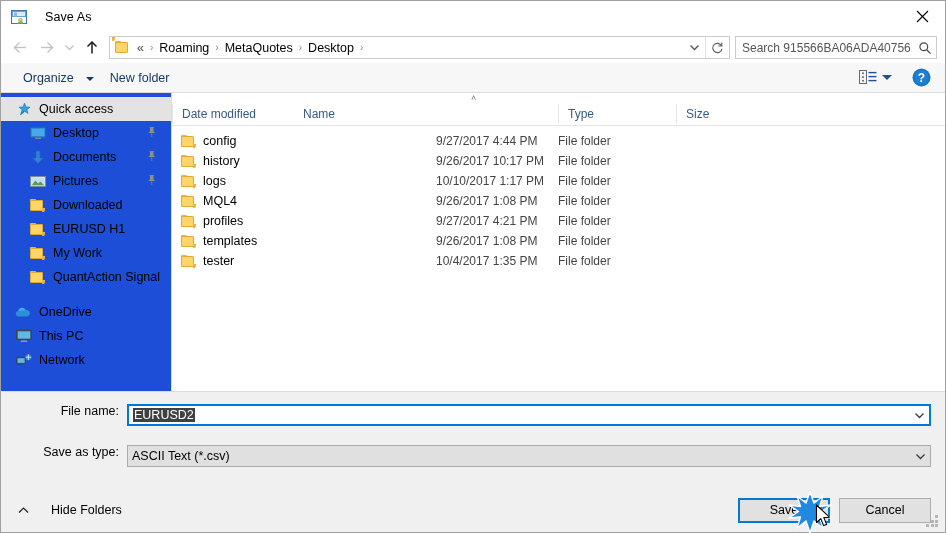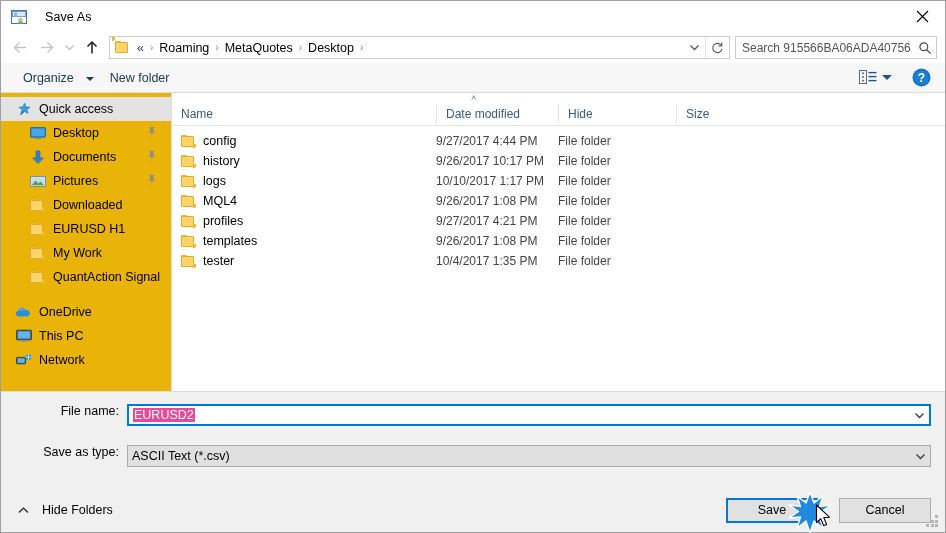--- a/index.html
+++ b/index.html
@@ -182,21 +182,21 @@
   
   .content {
     flex: 1 1 auto;
     display: flex;
     min-height: 0;
     background: #fff;
   }
   .sidebar {
     width: 171px;
     flex: 0 0 171px;
-    background: #eab308;
+    background: #1d4ed8;
     border-right: 1px solid #dcdcdc;
     padding-top: 4px;
     overflow: hidden;
   }
   .side-item {
     height: 24px;
     display: flex;
     align-items: center;
     padding-left: 14px;
     position: relative;
@@ -332,61 +332,61 @@
   .combo.focused { border: 2px solid #0078d7; }
   .combo.disabledish { background: #e0e0e0; border: 1px solid #ababab; }
   .combo .val {
     flex: 1 1 auto;
     padding-left: 4px;
     font-size: 12.5px;
     white-space: nowrap;
     overflow: hidden;
   }
   .combo .val .sel {
-    background: #ec4899;
+    background: #404040;
     color: #fff;
     padding: 1px 1px 2px 1px;
   }
   .combo .arrow {
     width: 19px;
     flex: 0 0 19px;
     display: flex; align-items: center; justify-content: center;
   }
 
   .buttonrow {
     display: flex;
     align-items: center;
     height: 44px;
     padding: 0 14px 0 10px;
     margin-top: 6px;
   }
   .hidefolders {
     display: flex;
     align-items: center;
-    gap: 12px;
+    gap: 21px;
     font-size: 12.5px;
     color: #000;
     padding-left: 6px;
   }
   .btn {
     width: 92px; height: 25px;
     background: #e1e1e1;
     border: 1px solid #adadad;
     font-size: 12.5px;
     color: #000;
     display: flex;
     align-items: center;
     justify-content: center;
     font-family: "Liberation Sans", sans-serif;
   }
   .btn.primary {
     border: 2px solid #0078d7;
     background: #e1e1e1;
   }
-  .btns { margin-left: auto; display: flex; gap: 21px; position: relative; }
+  .btns { margin-left: auto; display: flex; gap: 9px; position: relative; }
 
   .grip {
     position: absolute;
     right: 6px; bottom: 4px;
     width: 13px; height: 13px;
   }
   .grip i {
     position: absolute;
     width: 3px; height: 3px;
     background: #b5b5b5;
@@ -669,23 +669,23 @@
           </svg>
         </span>
         <span>Network</span>
       </div>
     </div>
 
     <div class="filelist">
       <div class="sortmark">˄</div>
 
       <div class="listhead">
+        <div class="col c-date">Date modified</div>
         <div class="col c-name first">Name</div>
-        <div class="col c-date">Date modified</div>
-        <div class="col c-type">Hide</div>
+        <div class="col c-type">Type</div>
         <div class="col c-size">Size</div>
       </div>
 
       <div class="rows">
 
         <div class="row">
           <div class="cell name c-name">
             <span class="folder">
                 <span class="tab"></span>
                 <span class="body"></span>

